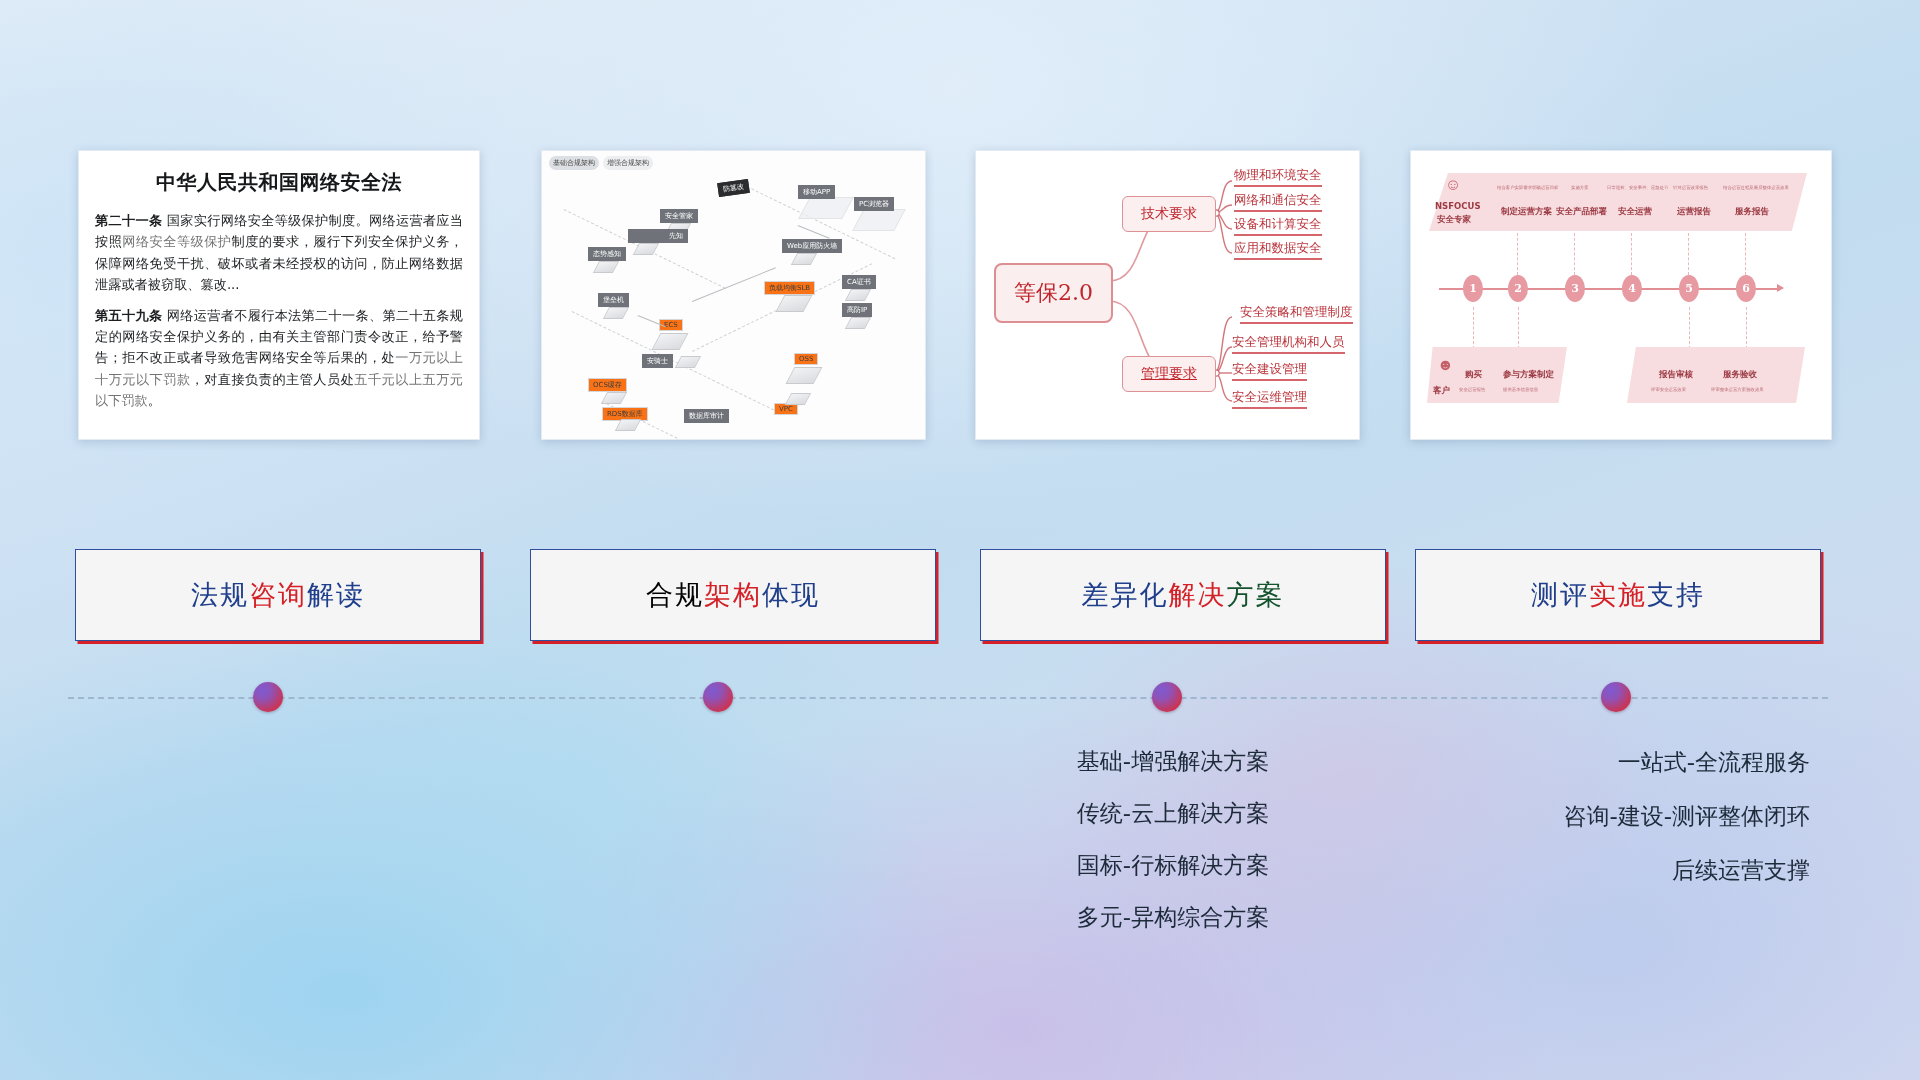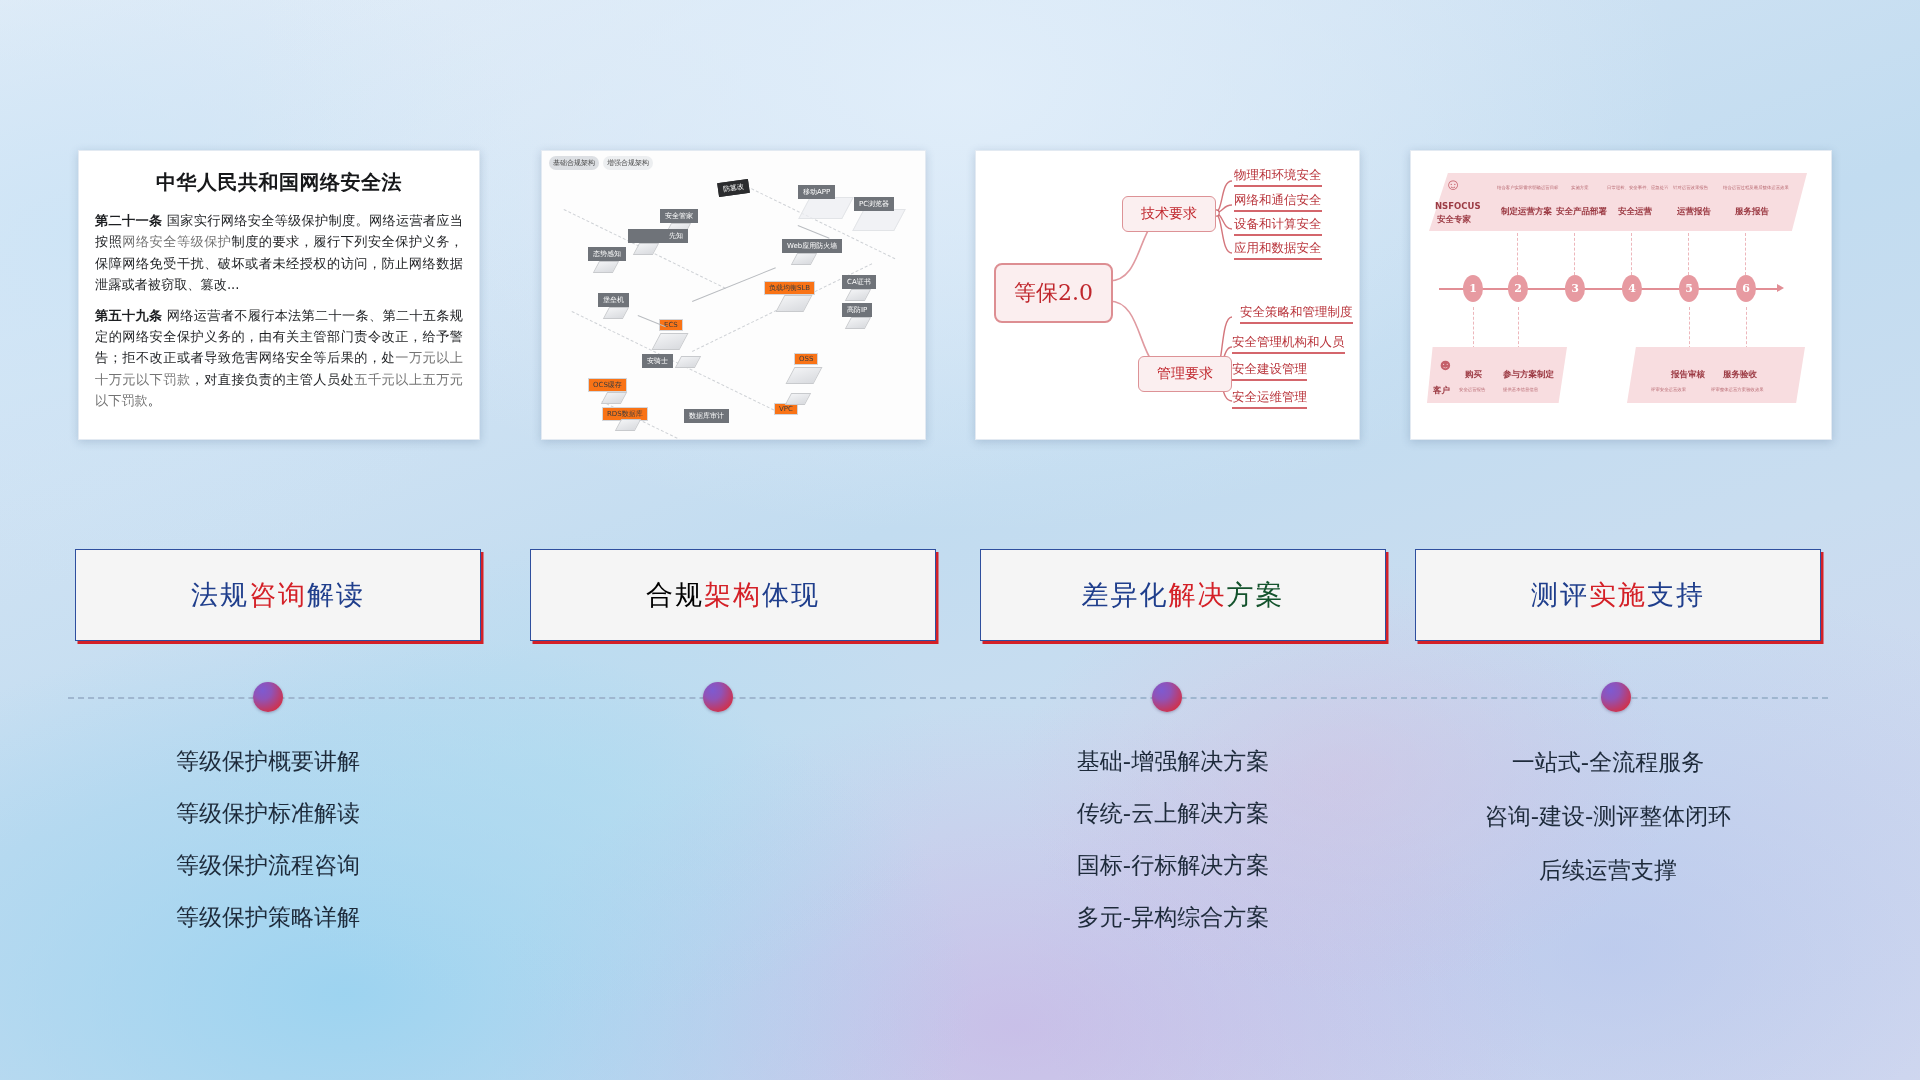--- a/index.html
+++ b/index.html
@@ -112,21 +112,21 @@
   .dot{position:absolute;top:682px;width:30px;height:30px;border-radius:50%;
        background:radial-gradient(circle at 32% 28%,#7e5ad0 0%,#8f53b8 30%,#d0314b 78%,#e03a4e 100%);
        box-shadow:0 1px 3px rgba(60,40,90,.35);}
   .d1{left:253px;} .d2{left:703px;} .d3{left:1152px;} .d4{left:1601px;}
 
   
   .cols{position:absolute;top:735px;left:0;width:1920px;height:250px;}
   .col{position:absolute;top:0;width:404px;text-align:center;}
   .col .li{font-size:23px;color:#1d2a3a;line-height:52px;white-space:nowrap;
            font-family:"DejaVu Sans","Liberation Sans",sans-serif;}
-  .k1{left:66px;} .k2{left:521px;} .k3{left:971px;} .k4{left:1406px;}
+  .k1{left:66px;} .k2{left:521px;} .k3{left:971px;} .k4{left:1406px;text-align:right;}
   .k4 .li{line-height:54px;}
 </style>
 </head>
 <body>
 
 <div class="bg"></div>
 <div class="bg2"></div>
 
 <div class="wrap">
 
@@ -213,21 +213,21 @@
           <path d="M238,222 C248,222 246,196 256,196" stroke="#d4767c" stroke-width="1.4" fill="none"></path>
           <path d="M238,222 C248,222 246,222 256,222" stroke="#d4767c" stroke-width="1.4" fill="none"></path>
           <path d="M238,222 C248,222 244,250 256,250" stroke="#d4767c" stroke-width="1.4" fill="none"></path>
           <circle cx="240" cy="62" r="3.2" fill="#fff" stroke="#c8666d" stroke-width="1.2"></circle>
           <circle cx="240" cy="222" r="3.2" fill="#fff" stroke="#c8666d" stroke-width="1.2"></circle>
         </svg>
 
         <div class="mroot">等保2.0</div>
 
         <div class="mbr" style="left:146px;top:45px;">技术要求</div>
-        <div class="mbr" style="left:162px;top:205px;">管理要求</div>
+        <div class="mbr" style="left:146px;top:205px;text-decoration:underline;">管理要求</div>
 
         <div class="mleaf" style="left:258px;top:16px;"><span>物理和环境安全</span><span class="ul"></span></div>
         <div class="mleaf" style="left:258px;top:41px;"><span>网络和通信安全</span><span class="ul"></span></div>
         <div class="mleaf" style="left:258px;top:65px;"><span>设备和计算安全</span><span class="ul"></span></div>
         <div class="mleaf" style="left:258px;top:89px;"><span>应用和数据安全</span><span class="ul"></span></div>
 
         <div class="mleaf" style="left:264px;top:153px;"><span>安全策略和管理制度</span><span class="ul"></span></div>
         <div class="mleaf" style="left:256px;top:183px;"><span>安全管理机构和人员</span><span class="ul"></span></div>
         <div class="mleaf" style="left:256px;top:210px;"><span>安全建设管理</span><span class="ul"></span></div>
         <div class="mleaf" style="left:256px;top:238px;"><span>安全运维管理</span><span class="ul"></span></div>
@@ -279,21 +279,21 @@
 
         <div class="band bl"></div>
         <div class="person" style="left:26px;top:206px;">☻</div>
         <div class="nlabel" style="left:22px;top:234px;">客户</div>
         <div class="nlabel" style="left:54px;top:218px;">购买</div>
         <div class="nsub" style="left:48px;top:236px;">安全运营报告</div>
         <div class="nlabel" style="left:92px;top:218px;">参与方案制定</div>
         <div class="nsub" style="left:92px;top:236px;">提供基本信息信息</div>
 
         <div class="band br"></div>
-        <div class="nlabel" style="left:260px;top:218px;text-align:right;">报告审核</div>
+        <div class="nlabel" style="left:248px;top:218px;text-align:right;">报告审核</div>
         <div class="nsub" style="left:240px;top:236px;">评审安全运营效果</div>
         <div class="nlabel" style="left:312px;top:218px;">服务验收</div>
         <div class="nsub" style="left:300px;top:236px;">评审整体运营方案验收效果</div>
       </div>
     </div>
   </div>
 
   <div class="titles">
     <div class="tbox b1">
       <div class="t"><i style="color:#1f3e8c">法规</i><i style="color:#d42027">咨询</i><i style="color:#1f3e8c">解读</i></div>
@@ -309,26 +309,20 @@
     </div>
   </div>
 
   <div class="tl"></div>
   <div class="dot d1"></div>
   <div class="dot d2"></div>
   <div class="dot d3"></div>
   <div class="dot d4"></div>
 
   <div class="cols">
-    <div class="col k1">
-      <div class="li">等级保护概要讲解</div>
-      <div class="li">等级保护标准解读</div>
-      <div class="li">等级保护流程咨询</div>
-      <div class="li">等级保护策略详解</div>
-    </div>
     <div class="col k3">
       <div class="li">基础-增强解决方案</div>
       <div class="li">传统-云上解决方案</div>
       <div class="li">国标-行标解决方案</div>
       <div class="li">多元-异构综合方案</div>
     </div>
     <div class="col k4">
       <div class="li">一站式-全流程服务</div>
       <div class="li">咨询-建设-测评整体闭环</div>
       <div class="li">后续运营支撑</div>

